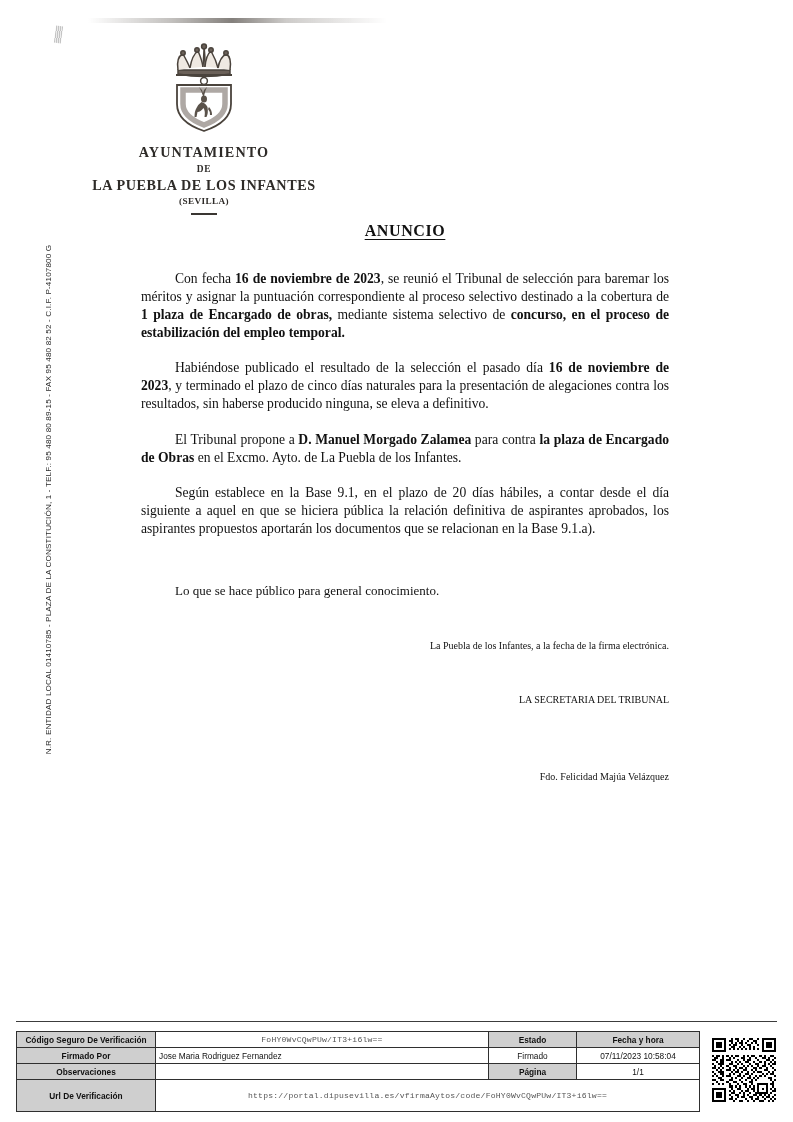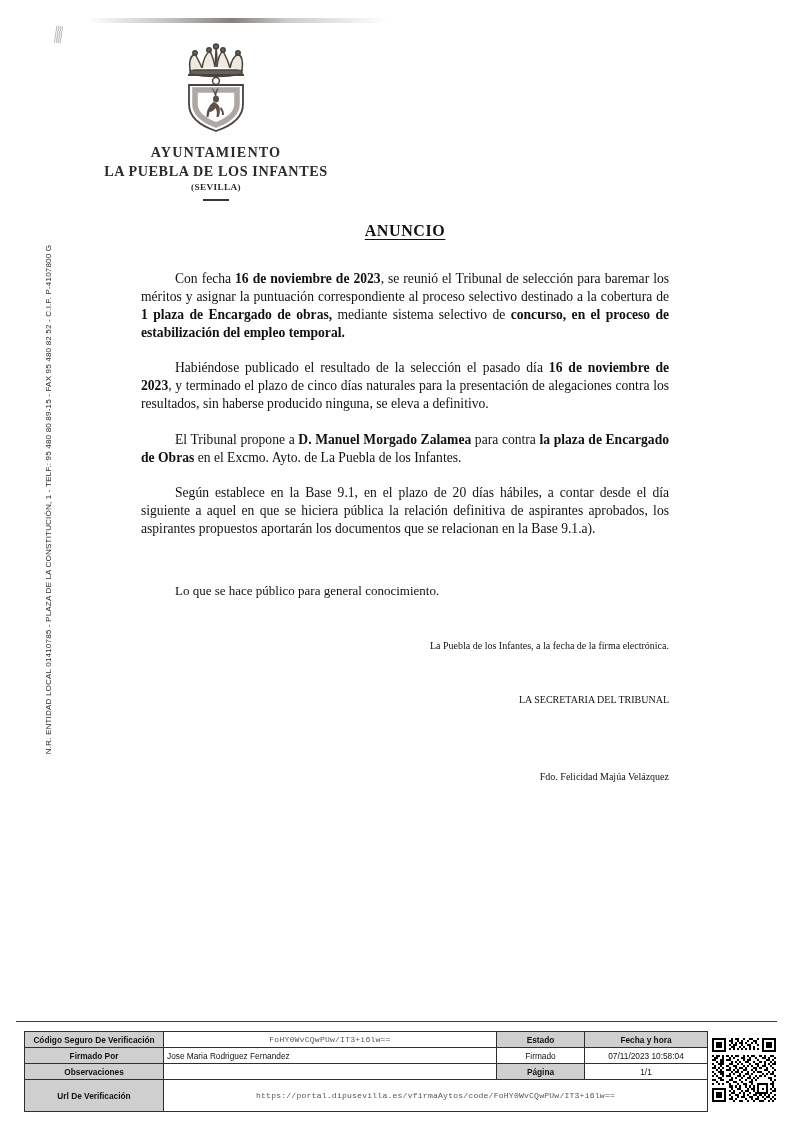--- a/index.html
+++ b/index.html
@@ -55,21 +55,21 @@
     font-family: "Liberation Sans", sans-serif;
     font-size: 8.1px;
     letter-spacing: .15px;
     color: #2b2b2b;
     white-space: nowrap;
   }
 
   
   .letterhead {
     position: absolute;
-    left: 16px;
+    left: 4px;
     top: 38px;
     width: 400px;
     text-align: center;
   }
   .crest {
     display: block;
     margin: 0 auto 6px auto;
   }
   .lh-line1 {
     font-size: 14.2px;
@@ -152,21 +152,21 @@
   .footer-rule {
     position: absolute;
     left: 16px;
     top: 1021px;
     width: 761px;
     height: 1px;
     background: #3c3c3c;
   }
   .vtable {
     position: absolute;
-    left: 24px;
+    left: 16px;
     top: 1031px;
     width: 683px;
     border-collapse: collapse;
     table-layout: fixed;
     font-family: "Liberation Sans", sans-serif;
     background: #ffffff;
   }
   .vtable td {
     border: 1px solid #2f2f2f;
     font-size: 8.3px;
@@ -259,20 +259,21 @@
           <ellipse cx="42" cy="61" rx="3" ry="3.6"></ellipse>
           <path d="M39.5 64 q4 1 6 5 q1 6 -1 10 l-2 0 q1-6 -1-9
                    q-3 4 -6 4 l-1 5 -2 0 q0-6 2-9 q2-4 5-6 z"></path>
           <path d="M47 69 q3 3 3 8 l-2 0 q0-4 -2-6 z"></path>
         </g>
       </g>
     </svg>
   </span>
 
   <div class="lh-line1">AYUNTAMIENTO</div>
+  <div class="lh-line2">DE</div>
   <div class="lh-line3">LA PUEBLA DE LOS INFANTES</div>
   <div class="lh-line4">(SEVILLA)</div>
   <div class="lh-rule"></div>
 </div>
 
 <div class="doc-body">
 
   <div class="doc-title">ANUNCIO</div>
 
   <p class="para">

